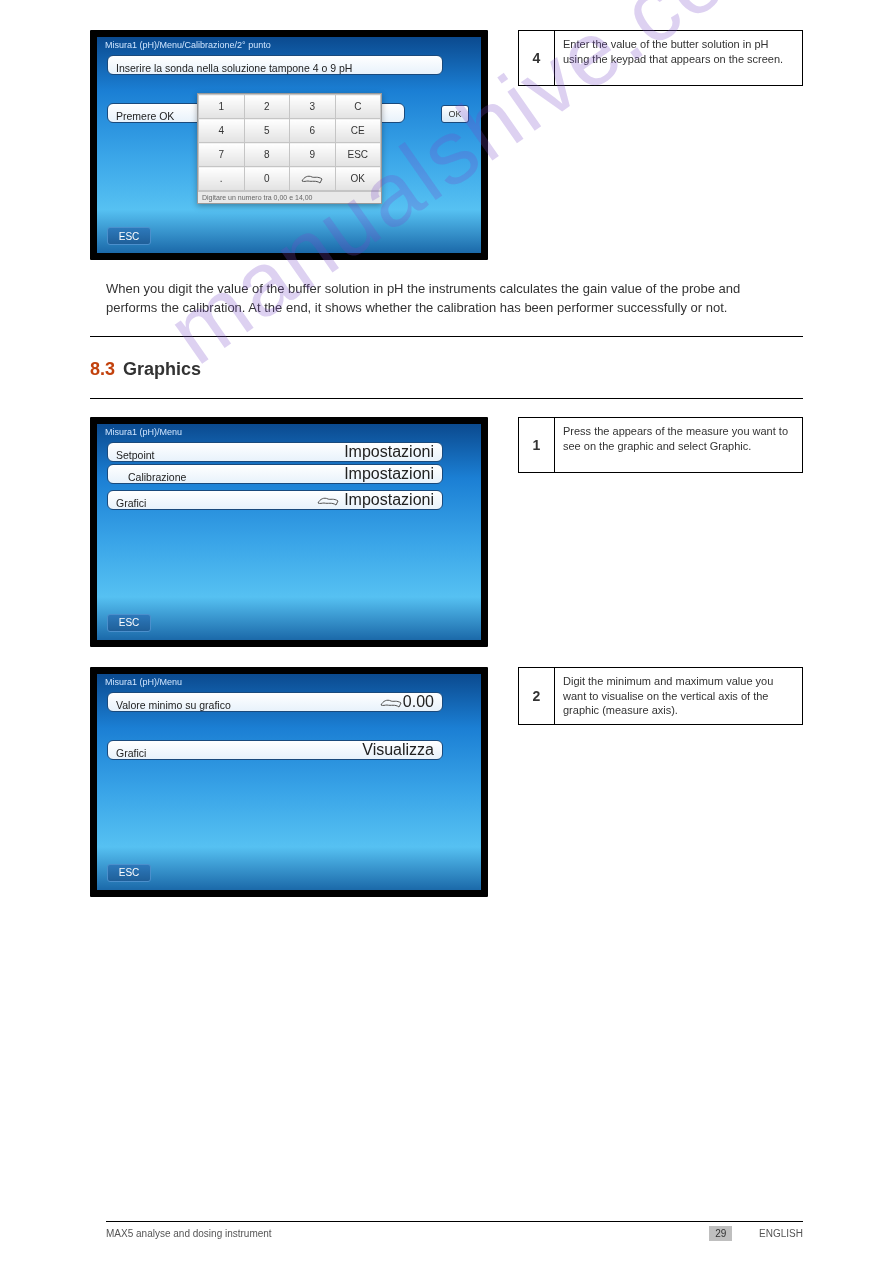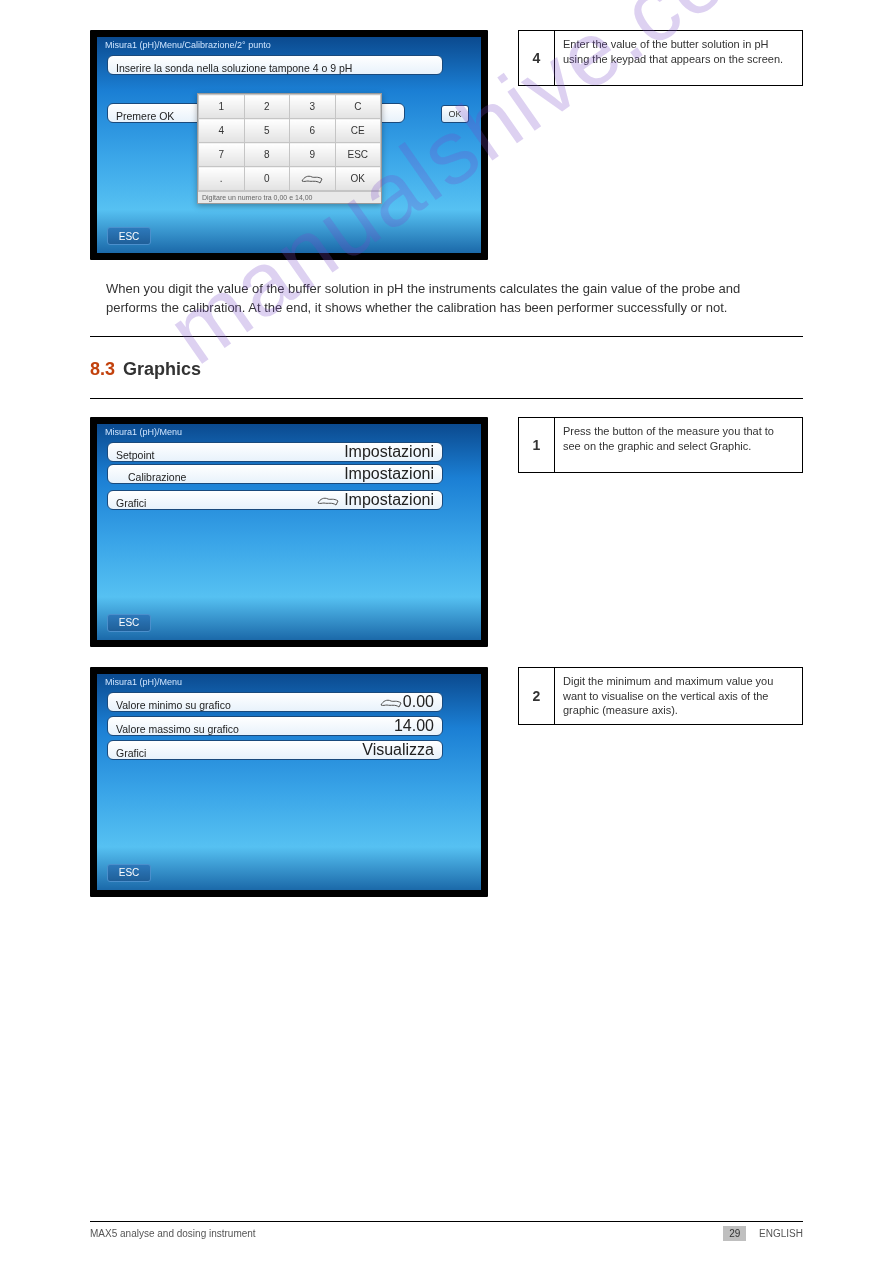--- a/index.html
+++ b/index.html
@@ -20,24 +20,24 @@
   .keypad-footer { font-size: 7px; color: #666; padding: 2px 4px; border-top: 1px solid #c5c5c5; }
   .caption-box { display: flex; border: 1px solid #000; min-height: 56px; }
   .caption-num { width: 36px; border-right: 1px solid #000; display: flex; align-items: center; justify-content: center; font-size: 14px; font-weight: bold; }
   .caption-text { flex: 1; padding: 6px 8px; font-size: 11px; line-height: 1.35; }
   .right-col { flex: 1; }
   .para { margin: 18px 16px; font-size: 13px; line-height: 1.45; }
   .hr { border: 0; border-top: 1px solid #000; margin: 12px 0 22px; }
   .hr-thin { border: 0; border-top: 1px solid #000; margin: 18px 0; }
   .heading { font-size: 18px; font-weight: bold; margin: 10px 0 6px; }
   .section-num { color: #c2410c; font-weight: bold; margin-right: 8px; }
-  .footer { position: absolute; bottom: 24px; left: 90px; right: 90px; }
+  .footer { position: absolute; bottom: 24px; left: 106px; right: 90px; }
   .footer-line { border-top: 1px solid #000; margin-bottom: 6px; }
   .footer-row { display: flex; justify-content: space-between; align-items: center; font-size: 10px; color: #555; }
-  .page-badge { background: #bfbfbf; color: #333; padding: 2px 6px; font-size: 10px; margin-right: 10px; }
+  .page-badge { background: #bfbfbf; color: #333; padding: 2px 6px; font-size: 10px; margin-right: 24px; }
   .watermark { position: absolute; left: 150px; top: 300px; font-size: 90px; color: rgba(120,70,200,.25); transform: rotate(-35deg); transform-origin: left top; font-weight: 500; pointer-events: none; letter-spacing: 2px; z-index: 5; }
   .svg-hand { width: 24px; height: 14px; fill: none; stroke: #555; stroke-width: 1; }
 </style>
 </head>
 <body>
 
 <div class="watermark">manualshive.com</div>
 
 <div class="page">
 
@@ -123,40 +123,36 @@
               <path d="M2 10 C4 6 8 4 12 6 C14 7 18 5 22 8 L20 12 C16 9 12 11 8 10 C6 10 4 11 2 10 Z"></path>
             </svg>
           <span class="right">Impostazioni</span>
         </span>
       </div>
       <div class="escbtn">ESC</div>
     </div>
     <div class="right-col">
       <div class="caption-box">
         <div class="caption-num">1</div>
-        <div class="caption-text">Press the button of the measure you that to see on the graphic and select Graphic.</div>
+        <div class="caption-text">Press the appears of the measure you want to see on the graphic and select Graphic.</div>
       </div>
     </div>
   </div>
 
   <div class="section-row">
     <div class="screen screen-short">
       <div class="breadcrumb">Misura1 (pH)/Menu</div>
       <div class="pill pill-split" style="top:18px;">
         <span>Valore minimo su grafico</span>
         <span style="display:flex;align-items:center;">
           <svg class="svg-hand" viewBox="0 0 24 14">
               <path d="M2 10 C4 6 8 4 12 6 C14 7 18 5 22 8 L20 12 C16 9 12 11 8 10 C6 10 4 11 2 10 Z"></path>
             </svg>
           <span class="right">0.00</span>
         </span>
-      </div>
-      <div class="pill pill-split" style="top:42px;">
-        <span>Valore massimo su grafico</span>
-        <span class="right">14.00</span>
       </div>
       <div class="pill pill-split" style="top:66px;">
         <span>Grafici</span>
         <span class="right">Visualizza</span>
       </div>
       <div class="escbtn">ESC</div>
     </div>
     <div class="right-col">
       <div class="caption-box">
         <div class="caption-num">2</div>

